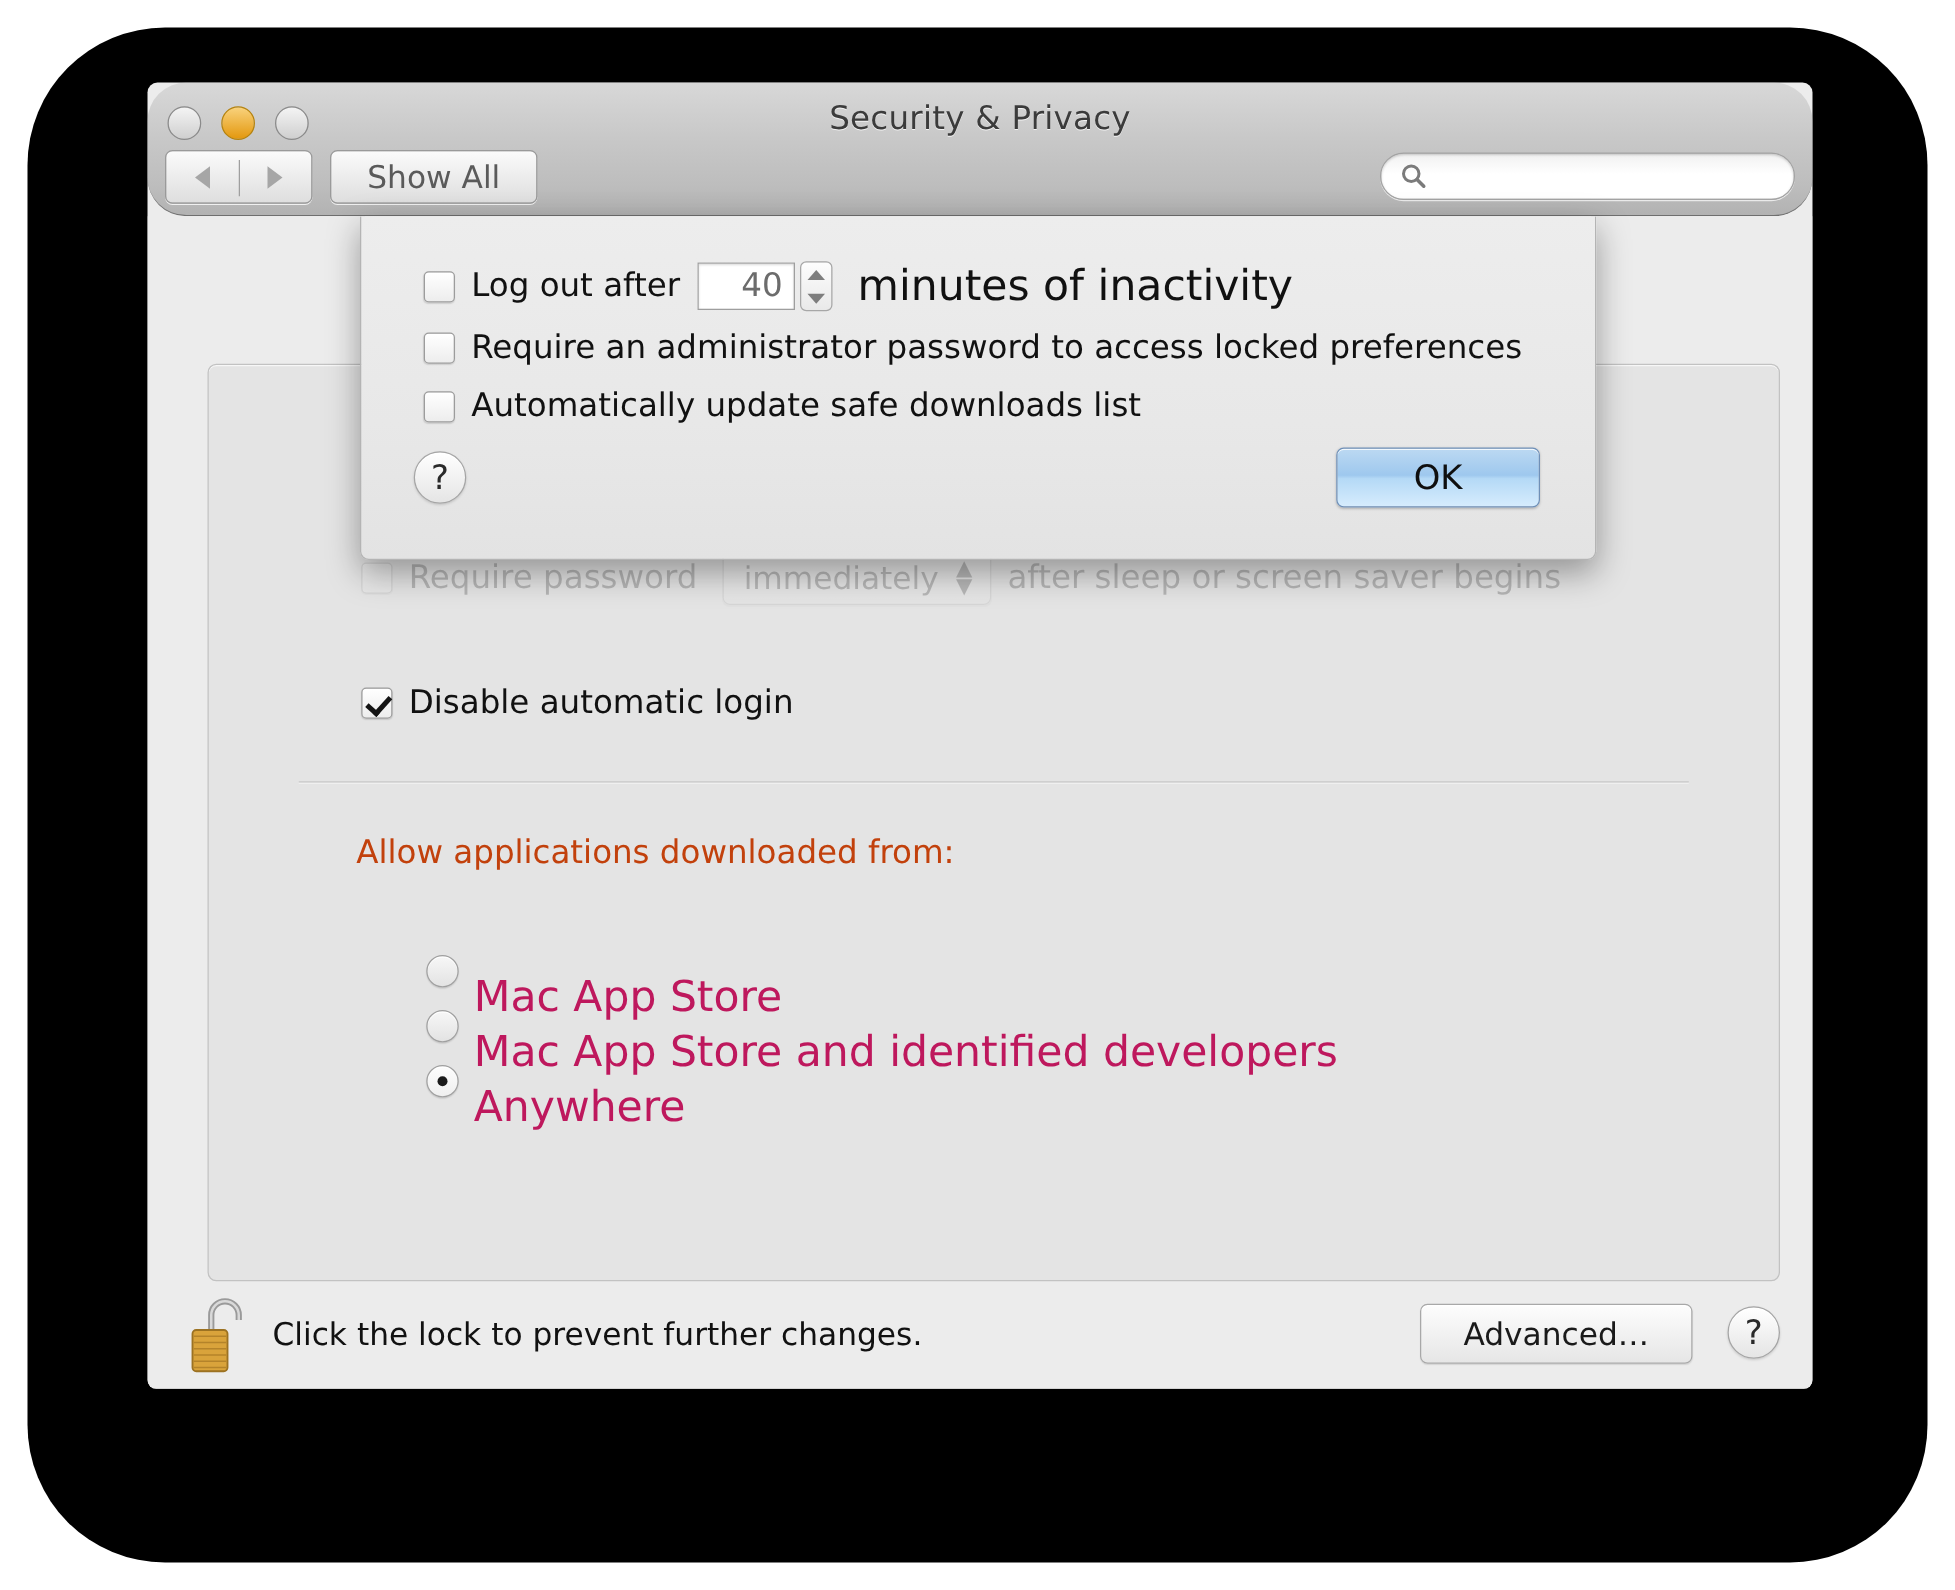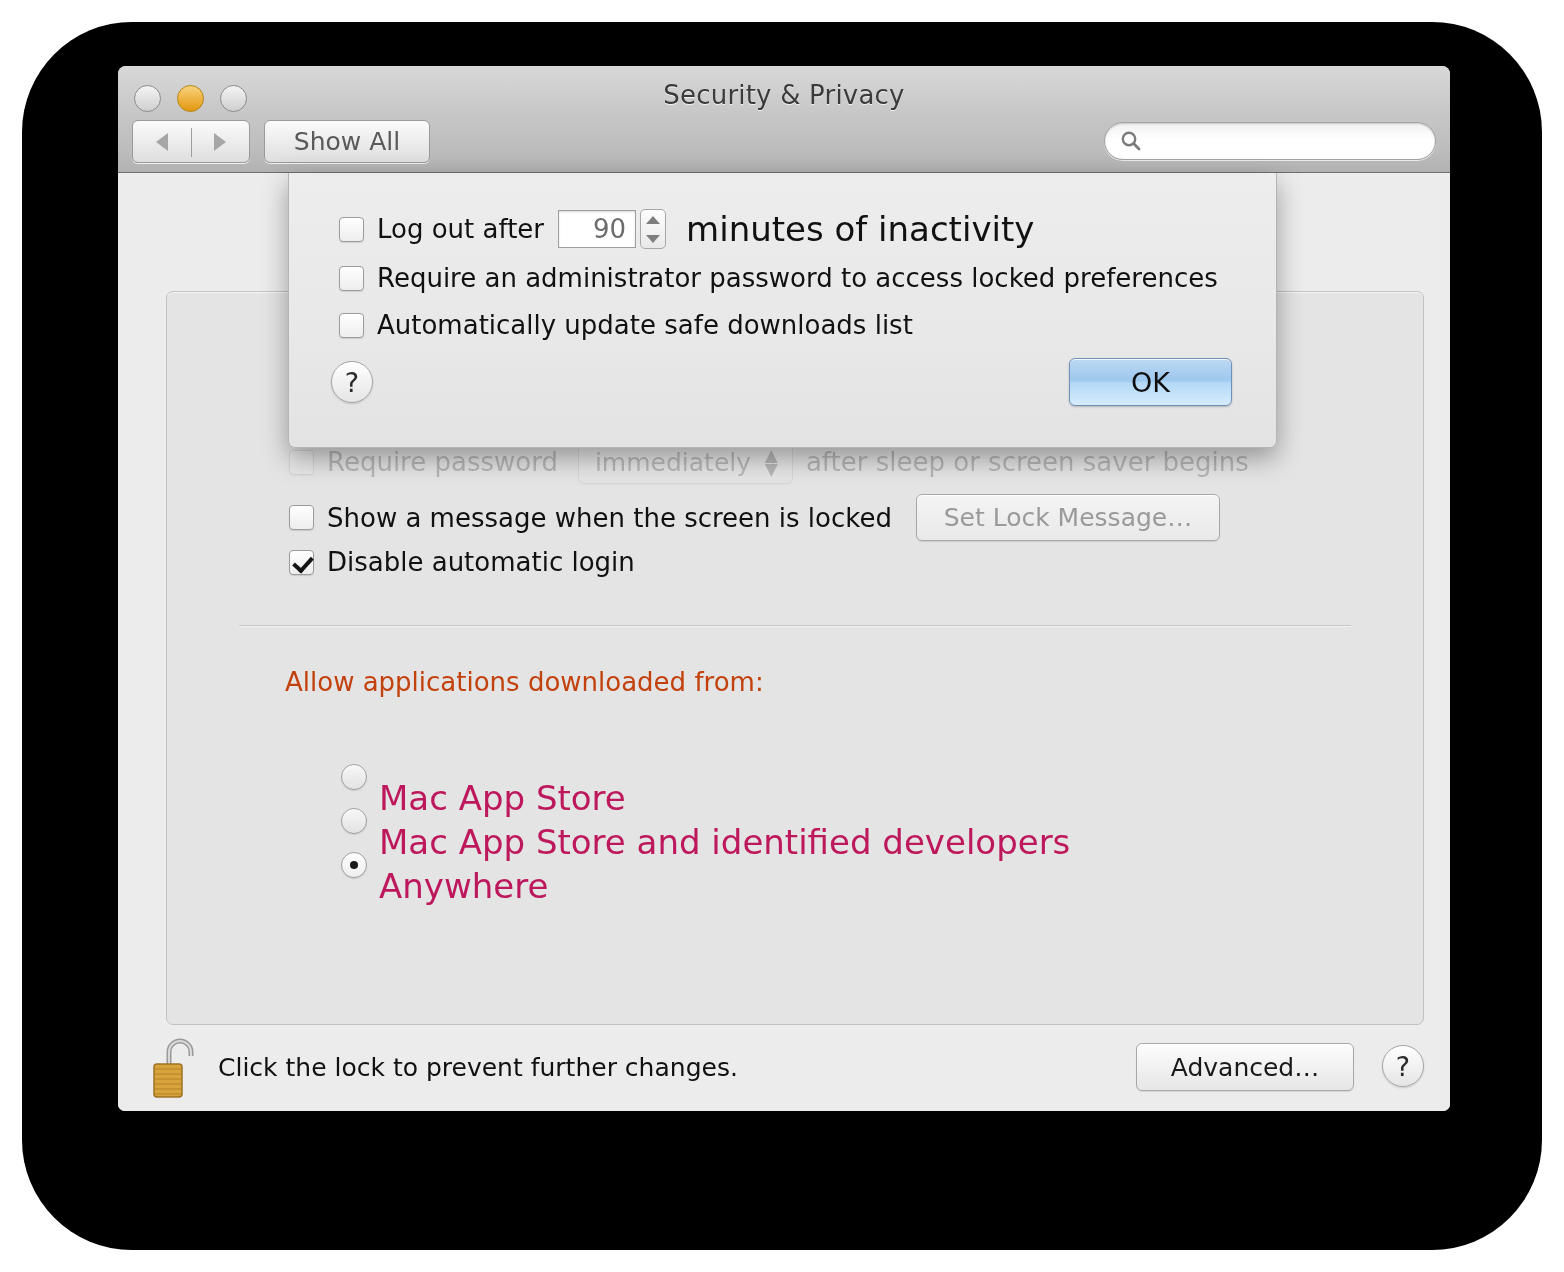--- a/index.html
+++ b/index.html
@@ -36,20 +36,21 @@
     box-shadow: 0 12px 40px rgba(0,0,0,0.55);
     overflow: hidden;
   }
 
   
   #titlebar {
     position: relative;
     height: 107px;
     background: linear-gradient(to bottom, #d8d8d8 0%, #c8c8c8 42%, #bdbdbd 78%, #b2b2b2 100%);
     border-bottom: 1px solid #6f6f6f;
+    border-radius: 31px;
   }
   #window-title {
     position: absolute;
     top: 14px; left: 0; right: 0;
     text-align: center;
     font-size: 26px;
     color: #3b3b3b;
     text-shadow: 0 1px 0 rgba(255,255,255,0.75);
     letter-spacing: 0.2px;
   }
@@ -370,25 +371,20 @@
         <div class="row faded" style="left:122px; top:148px;">
           <span class="cb"></span>
           <span class="cb-label">Require password</span>
           <span class="aquabtn" style="margin-left:20px; width:215px; height:44px; justify-content:flex-start; padding-left:16px; position:relative;">
             <span>immediately</span>
             <span style="position:absolute; right:14px; font-size:17px; line-height:14px;">▲<br>▼</span>
           </span>
           <span class="cb-label">after sleep or screen saver begins</span>
         </div>
 
-        <div class="row" style="left:122px; top:202px;">
-          <span class="cb"></span>
-          <span class="cb-label">Show a message when the screen is locked</span>
-          <span class="aquabtn disabled" style="margin-left:24px; width:304px; height:47px;">Set Lock Message…</span>
-        </div>
 
         <div class="row" style="left:122px; top:255px;">
           <span class="cb checked"></span>
           <span class="cb-label">Disable automatic login</span>
         </div>
 
         <div class="hsep" style="top:333px;"></div>
 
         <div class="row" style="left:118px; top:375px;">
           <span class="section-title">Allow applications downloaded from:</span>
@@ -427,21 +423,21 @@
         <div id="lock-text">Click the lock to prevent further changes.</div>
         <div id="advanced-btn" class="aquabtn">Advanced…</div>
         <div id="bottom-help" class="helpbtn">?</div>
       </div>
 
       <div id="sheet">
 
         <div class="srow" style="left:50px; top:36px;">
           <span class="cb"></span>
           <span class="cb-label">Log out after</span>
-          <span class="stepper-field">90</span>
+          <span class="stepper-field">40</span>
           <span class="stepper-arrows">
             <span class="sa-up"></span>
             <span class="sa-down"></span>
           </span>
           <span class="stepper-suffix">minutes of inactivity</span>
         </div>
 
         <div class="srow" style="left:50px; top:90px;">
           <span class="cb"></span>
           <span class="cb-label">Require an administrator password to access locked preferences</span>

